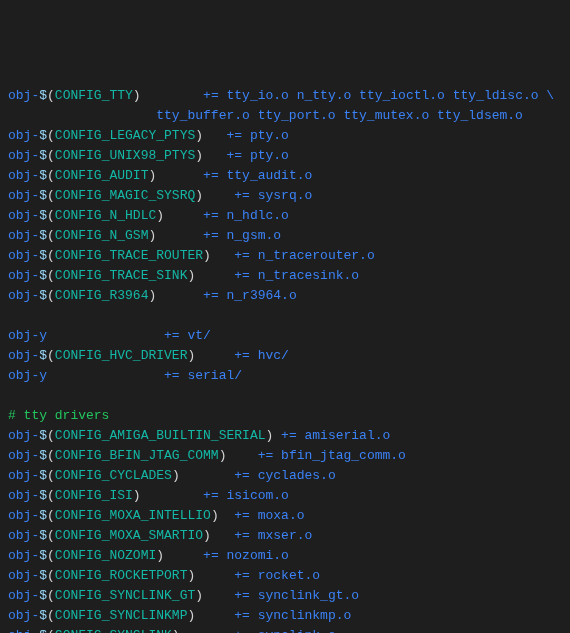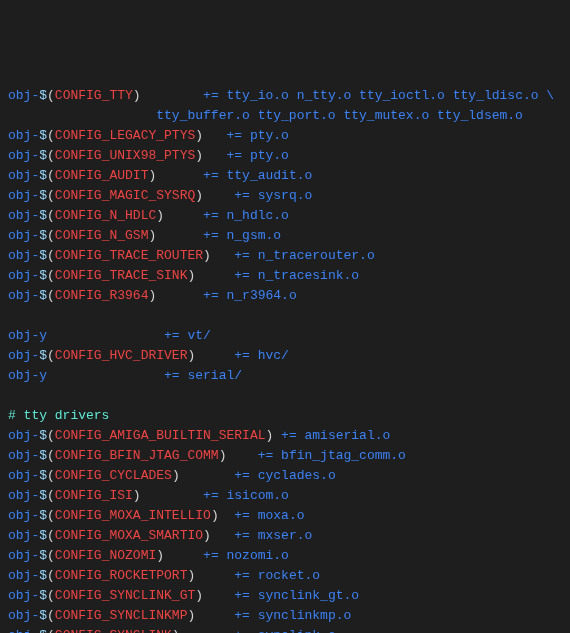--- a/index.html
+++ b/index.html
@@ -10,22 +10,22 @@
   line-height: 20px;
   color: #d4d4d4;
   padding: 6px 8px;
   width: 570px;
   white-space: pre;
   overflow: hidden;
 }
 .t-default { color: #3b82f6; }
 .t-var     { color: #9cdcfe; }
 .t-paren   { color: #d4d4d4; }
-.t-config  { color: #ef4444; }
-.t-comment { color: #5eead4; }
+.t-config  { color: #14b8a6; }
+.t-comment { color: #22c55e; }
 </style>
 </head>
 <body>
 
 
 
 <div id="code"><div><span class="t-default">obj-</span><span class="t-var">$</span><span class="t-paren">(</span><span class="t-config">CONFIG_TTY</span><span class="t-paren">)</span><span class="t-default">        += tty_io.o n_tty.o tty_ioctl.o tty_ldisc.o \</span></div><div><span class="t-default">                   tty_buffer.o tty_port.o tty_mutex.o tty_ldsem.o</span></div><div><span class="t-default">obj-</span><span class="t-var">$</span><span class="t-paren">(</span><span class="t-config">CONFIG_LEGACY_PTYS</span><span class="t-paren">)</span><span class="t-default">   += pty.o</span></div><div><span class="t-default">obj-</span><span class="t-var">$</span><span class="t-paren">(</span><span class="t-config">CONFIG_UNIX98_PTYS</span><span class="t-paren">)</span><span class="t-default">   += pty.o</span></div><div><span class="t-default">obj-</span><span class="t-var">$</span><span class="t-paren">(</span><span class="t-config">CONFIG_AUDIT</span><span class="t-paren">)</span><span class="t-default">      += tty_audit.o</span></div><div><span class="t-default">obj-</span><span class="t-var">$</span><span class="t-paren">(</span><span class="t-config">CONFIG_MAGIC_SYSRQ</span><span class="t-paren">)</span><span class="t-default">    += sysrq.o</span></div><div><span class="t-default">obj-</span><span class="t-var">$</span><span class="t-paren">(</span><span class="t-config">CONFIG_N_HDLC</span><span class="t-paren">)</span><span class="t-default">     += n_hdlc.o</span></div><div><span class="t-default">obj-</span><span class="t-var">$</span><span class="t-paren">(</span><span class="t-config">CONFIG_N_GSM</span><span class="t-paren">)</span><span class="t-default">      += n_gsm.o</span></div><div><span class="t-default">obj-</span><span class="t-var">$</span><span class="t-paren">(</span><span class="t-config">CONFIG_TRACE_ROUTER</span><span class="t-paren">)</span><span class="t-default">   += n_tracerouter.o</span></div><div><span class="t-default">obj-</span><span class="t-var">$</span><span class="t-paren">(</span><span class="t-config">CONFIG_TRACE_SINK</span><span class="t-paren">)</span><span class="t-default">     += n_tracesink.o</span></div><div><span class="t-default">obj-</span><span class="t-var">$</span><span class="t-paren">(</span><span class="t-config">CONFIG_R3964</span><span class="t-paren">)</span><span class="t-default">      += n_r3964.o</span></div><div>&nbsp;</div><div><span class="t-default">obj-y               += vt/</span></div><div><span class="t-default">obj-</span><span class="t-var">$</span><span class="t-paren">(</span><span class="t-config">CONFIG_HVC_DRIVER</span><span class="t-paren">)</span><span class="t-default">     += hvc/</span></div><div><span class="t-default">obj-y               += serial/</span></div><div>&nbsp;</div><div><span class="t-comment"># tty drivers</span></div><div><span class="t-default">obj-</span><span class="t-var">$</span><span class="t-paren">(</span><span class="t-config">CONFIG_AMIGA_BUILTIN_SERIAL</span><span class="t-paren">)</span><span class="t-default"> += amiserial.o</span></div><div><span class="t-default">obj-</span><span class="t-var">$</span><span class="t-paren">(</span><span class="t-config">CONFIG_BFIN_JTAG_COMM</span><span class="t-paren">)</span><span class="t-default">    += bfin_jtag_comm.o</span></div><div><span class="t-default">obj-</span><span class="t-var">$</span><span class="t-paren">(</span><span class="t-config">CONFIG_CYCLADES</span><span class="t-paren">)</span><span class="t-default">       += cyclades.o</span></div><div><span class="t-default">obj-</span><span class="t-var">$</span><span class="t-paren">(</span><span class="t-config">CONFIG_ISI</span><span class="t-paren">)</span><span class="t-default">        += isicom.o</span></div><div><span class="t-default">obj-</span><span class="t-var">$</span><span class="t-paren">(</span><span class="t-config">CONFIG_MOXA_INTELLIO</span><span class="t-paren">)</span><span class="t-default">  += moxa.o</span></div><div><span class="t-default">obj-</span><span class="t-var">$</span><span class="t-paren">(</span><span class="t-config">CONFIG_MOXA_SMARTIO</span><span class="t-paren">)</span><span class="t-default">   += mxser.o</span></div><div><span class="t-default">obj-</span><span class="t-var">$</span><span class="t-paren">(</span><span class="t-config">CONFIG_NOZOMI</span><span class="t-paren">)</span><span class="t-default">     += nozomi.o</span></div><div><span class="t-default">obj-</span><span class="t-var">$</span><span class="t-paren">(</span><span class="t-config">CONFIG_ROCKETPORT</span><span class="t-paren">)</span><span class="t-default">     += rocket.o</span></div><div><span class="t-default">obj-</span><span class="t-var">$</span><span class="t-paren">(</span><span class="t-config">CONFIG_SYNCLINK_GT</span><span class="t-paren">)</span><span class="t-default">    += synclink_gt.o</span></div><div><span class="t-default">obj-</span><span class="t-var">$</span><span class="t-paren">(</span><span class="t-config">CONFIG_SYNCLINKMP</span><span class="t-paren">)</span><span class="t-default">     += synclinkmp.o</span></div><div><span class="t-default">obj-</span><span class="t-var">$</span><span class="t-paren">(</span><span class="t-config">CONFIG_SYNCLINK</span><span class="t-paren">)</span><span class="t-default">       += synclink.o</span></div></div>
 
 
 

